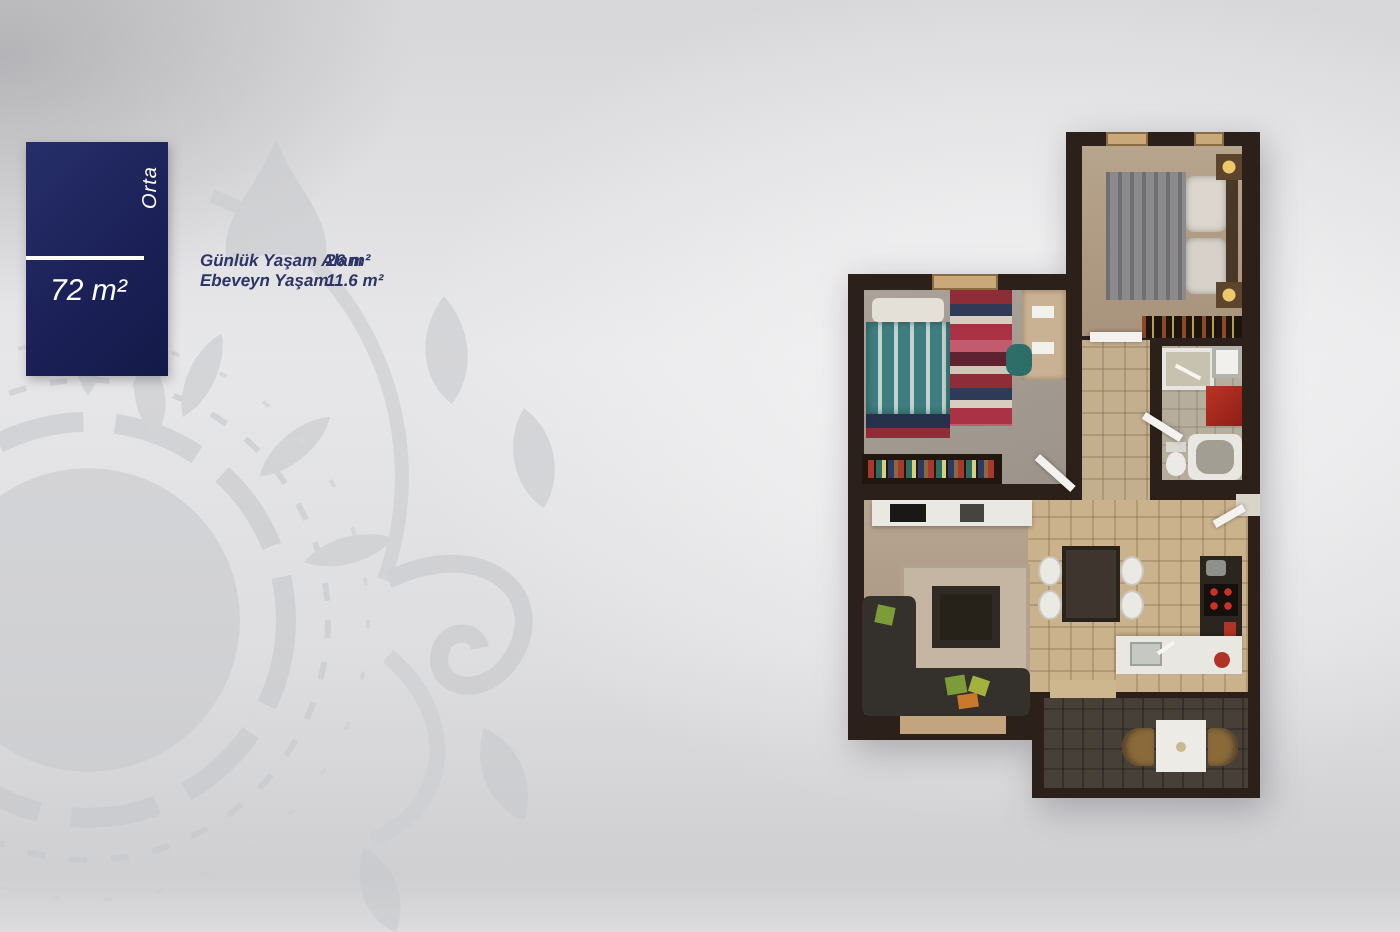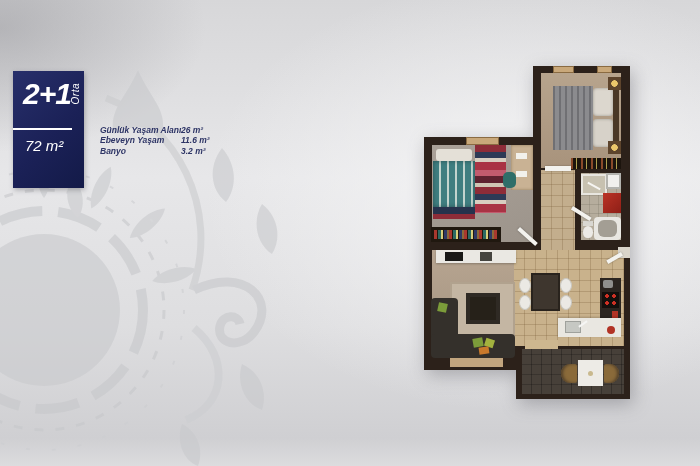--- a/index.html
+++ b/index.html
@@ -19,21 +19,21 @@
     color:#fff;font-style:italic;box-shadow:1px 2px 5px rgba(60,60,70,.35);}
   .badge-title{position:absolute;left:10px;top:6px;font-size:30px;font-weight:bold;letter-spacing:-1px;}
   .badge-orient{position:absolute;right:3px;top:12px;font-size:10px;writing-mode:vertical-rl;transform:rotate(180deg);letter-spacing:.5px;}
   .badge-line{position:absolute;left:0;top:57px;width:59px;height:2px;background:#fff;}
   .badge-area{position:absolute;left:12px;top:66px;font-size:15px;}
   
   .legend{position:absolute;left:100px;top:125px;width:130px;color:#2e3566;
     font-style:italic;font-size:8.5px;font-weight:bold;line-height:10.4px;}
   .legend-row{display:flex;}
   .legend-label{width:63px;flex:0 0 63px;white-space:nowrap;}
-  .legend-value{padding-left:18px;white-space:nowrap;}
+  .legend-value{padding-left:0;white-space:nowrap;}
   
   .plan{position:absolute;left:423px;top:66px;width:207px;height:337px;
     filter:drop-shadow(3px 5px 9px rgba(80,80,88,.38));}
   .plan *{position:absolute;}
   .wallblock{background:#2c211a;}
   .tile{background-color:#c9b28c;
     background-image:repeating-linear-gradient(0deg,transparent 0 10px,rgba(120,92,55,.28) 10px 11px),
                      repeating-linear-gradient(90deg,transparent 0 10px,rgba(120,92,55,.28) 10px 11px);}
   .leaf{background:#f3f2ee;box-shadow:0 0 2px rgba(0,0,0,.35);}
   .win{background:#c9a87a;border:1px solid #8a6b42;box-sizing:border-box;}
@@ -80,38 +80,33 @@
         <path d="M276,176 C292,188 296,210 286,226 C270,216 266,192 276,176"></path>
         <path d="M256,336 C274,344 282,364 276,382 C258,376 250,354 256,336"></path>
         <path d="M196,396 C212,404 218,422 212,438 C196,432 190,412 196,396"></path>
         <path d="M86,150 C98,160 100,178 92,190 C80,180 78,162 86,150"></path>
       </g>
       <circle cx="58" cy="282" r="140" stroke-width="2" stroke-dasharray="4 22" stroke="#cdced1"></circle>
     </g>
   </svg>
 
   <div class="badge">
-    <div class="badge-title">2+1</div>
     <div class="badge-orient">Orta</div>
     <div class="badge-line"></div>
     <div class="badge-area">72 m²</div>
   </div>
 
   <div class="legend">
     <div class="legend-row">
       <span class="legend-label">Günlük Yaşam Alanı</span>
       <span class="legend-value">26 m²</span>
     </div>
     <div class="legend-row">
       <span class="legend-label">Ebeveyn Yaşam</span>
       <span class="legend-value">11.6 m²</span>
-    </div>
-    <div class="legend-row">
-      <span class="legend-label">Banyo</span>
-      <span class="legend-value">3.2 m²</span>
     </div>
   </div>
 
   <div class="plan">
 
     <div class="wallblock" style="left:110px;top:0;width:97px;height:290px;"></div>
     <div class="wallblock" style="left:1px;top:71px;width:117px;height:233px;"></div>
     <div class="wallblock" style="left:93px;top:277px;width:114px;height:56px;"></div>
 
     <div style="left:118px;top:7px;width:80px;height:95px;background:linear-gradient(180deg,#b7a48d,#a8937c);"></div>

